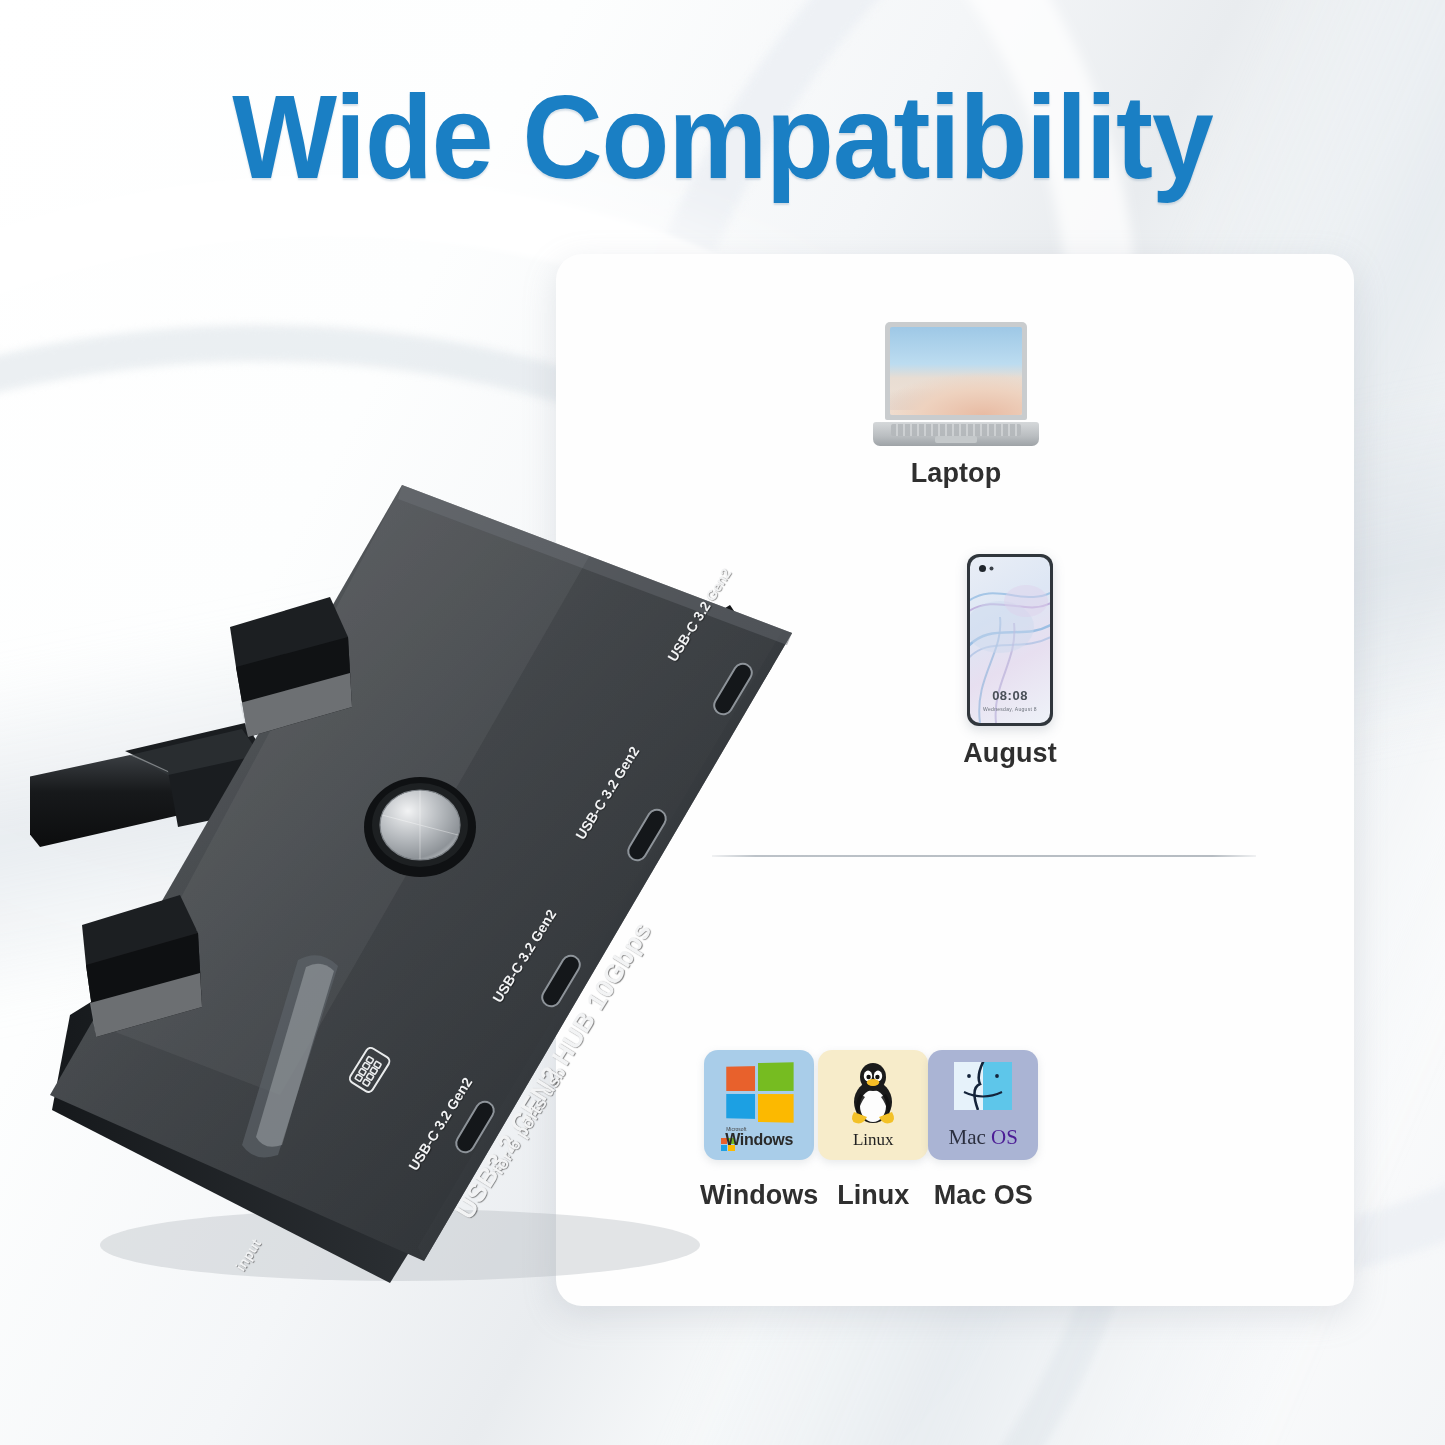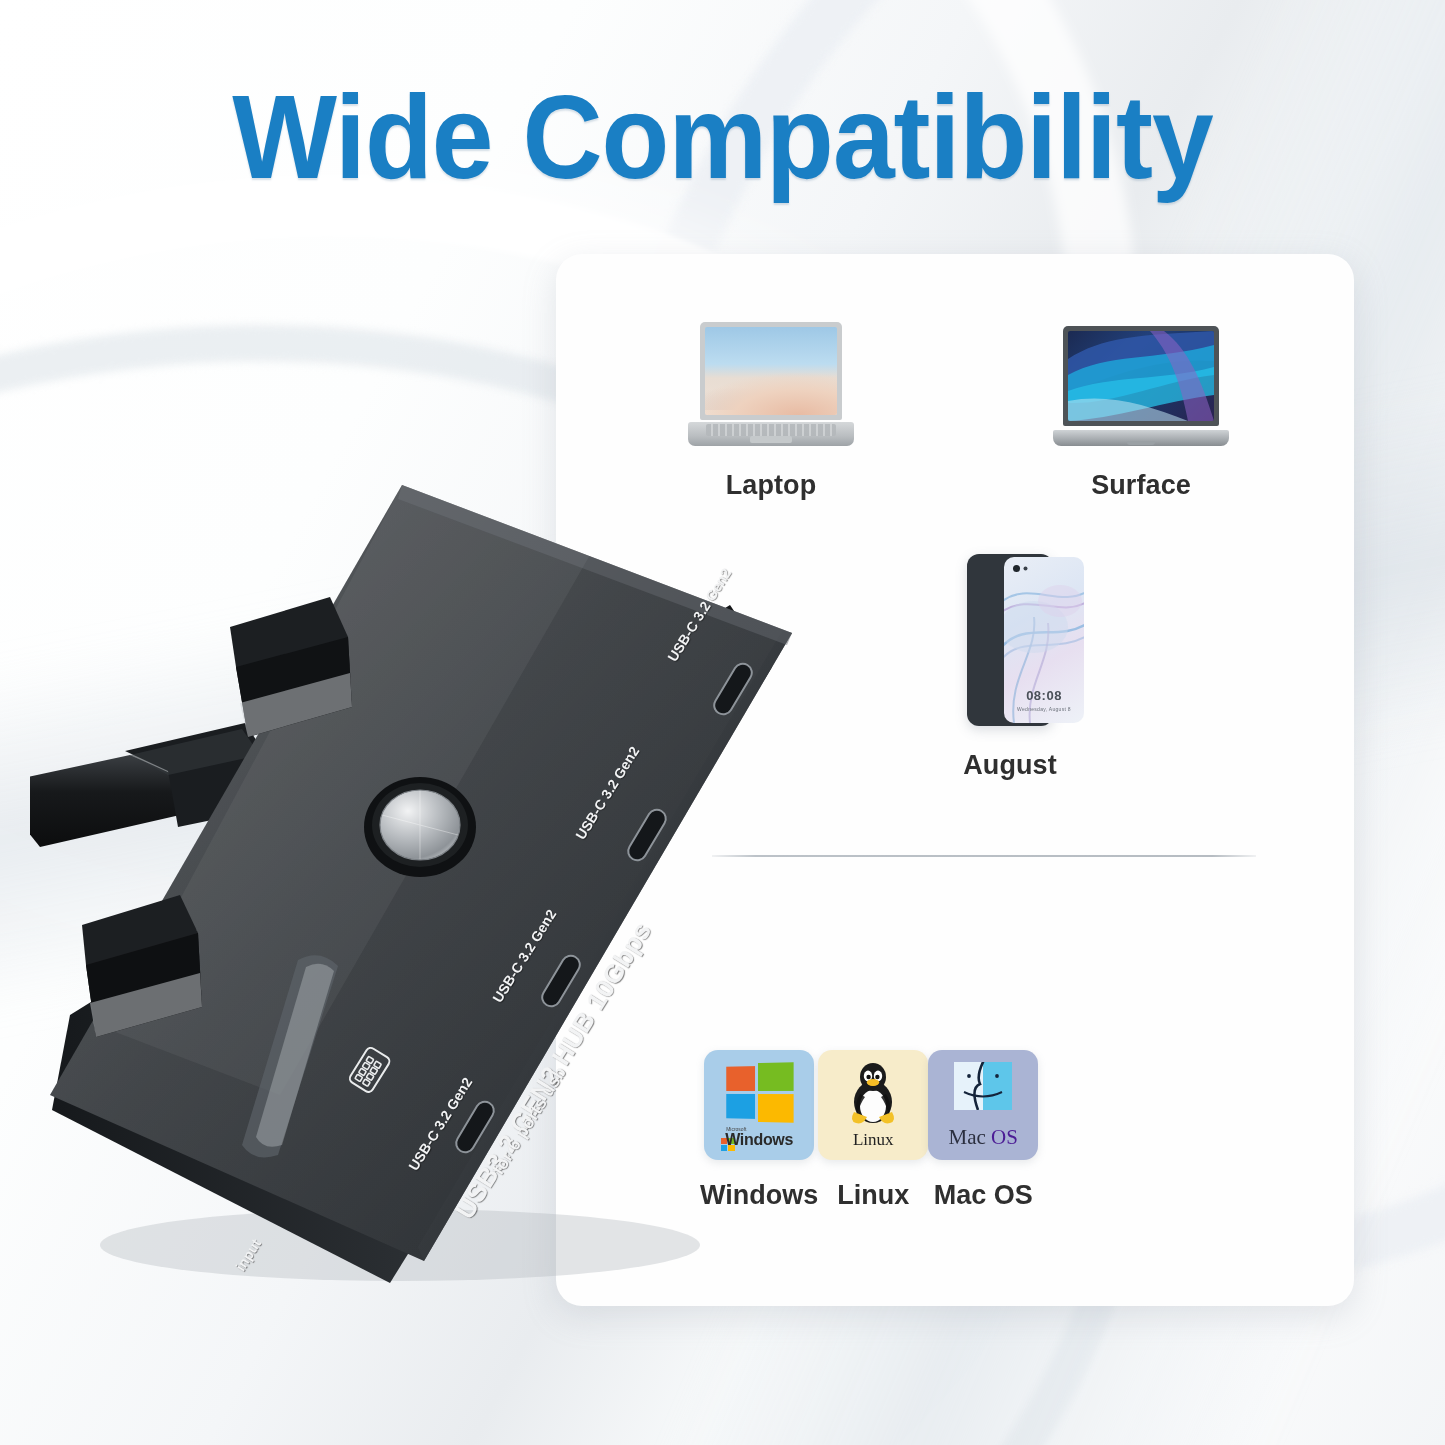--- a/index.html
+++ b/index.html
@@ -51,21 +51,21 @@
         box-shadow:0 10px 34px rgba(140,152,163,.22);}
 
   
   .devrow{position:absolute;display:flex;justify-content:center;}
   .row1{left:586px;top:278px;width:740px;gap:0;}
   .row2{left:800px;top:548px;width:420px;gap:0;}
   .dev{flex:1;display:flex;flex-direction:column;align-items:center;}
   .dev .shot{display:flex;align-items:flex-end;justify-content:center;}
   .r1 .shot{height:168px;}
   .r2 .shot{height:178px;}
-  .devlabel{margin-top:24px;font-size:27px;font-weight:bold;color:#2f2f2f;letter-spacing:.1px;}
+  .devlabel{margin-top:12px;font-size:27px;font-weight:bold;color:#2f2f2f;letter-spacing:.1px;}
 
   
   .lapgo{position:relative;width:166px;height:124px;}
   .lapgo .lid{position:absolute;left:12px;top:0;width:142px;height:98px;
       background:#c9ccce;border-radius:5px 5px 2px 2px;padding:5px;box-sizing:border-box;}
   .lapgo .scr{width:100%;height:100%;border-radius:2px;overflow:hidden;position:relative;
       background:linear-gradient(180deg,#9ec8e6 0%,#bcdcf0 42%,#e8ddd3 58%,#f0e2d6 100%);}
   .lapgo .scr:after{content:"";position:absolute;left:-10%;bottom:0;width:130%;height:48%;
       background:radial-gradient(ellipse at 62% 100%,#e8bba3 0%,#eed2bf 42%,rgba(238,210,191,0) 72%);}
   .lapgo .scr:before{content:"";position:absolute;left:-5%;bottom:6%;width:70%;height:26%;
@@ -107,21 +107,21 @@
       box-shadow:0 4px 12px rgba(110,125,140,.25);}
   .ipad .scr{width:100%;height:100%;border-radius:8px;overflow:hidden;position:relative;
       background:#122138;}
   .ipad svg{position:absolute;inset:0;width:100%;height:100%;}
 
   
   .phone{position:relative;width:86px;height:172px;
       background:#30363c;border-radius:12px;padding:3px;box-sizing:border-box;
       box-shadow:0 4px 12px rgba(110,125,140,.25);}
   .phone .scr{width:100%;height:100%;border-radius:10px;overflow:hidden;position:relative;
-      background:linear-gradient(150deg,#e9eef6 0%,#dde6f4 35%,#e7dff0 62%,#eef2f8 100%);margin-left:34px;}
+      background:linear-gradient(150deg,#e9eef6 0%,#dde6f4 35%,#e7dff0 62%,#eef2f8 100%);}
   .phone svg{position:absolute;inset:0;width:100%;height:100%;}
   .phone .cam{position:absolute;left:9px;top:8px;width:7px;height:7px;border-radius:50%;
       background:#20262c;box-shadow:9px 0 0 -1.5px #3a4149;}
   .phone .time{position:absolute;left:0;right:0;bottom:20px;text-align:center;
       font-size:13px;font-weight:bold;color:#4a5058;letter-spacing:.5px;}
   .phone .date{position:absolute;left:0;right:0;bottom:11px;text-align:center;
       font-size:5px;color:#6a7079;letter-spacing:.3px;}
 
   
   .divider{position:absolute;left:712px;top:855px;width:544px;height:2px;
@@ -209,40 +209,20 @@
             </div>
           <div class="base"></div>
           <div class="kb"></div>
           <div class="tp"></div>
         </div>
       </div>
       <div class="devlabel">Laptop</div>
     </div>
 
 
-    <div class="dev r1">
-      <div class="shot">
-        <div class="mbair">
-          <div class="lid">
-              <div class="scr">
-            <svg viewBox="0 0 146 90" preserveAspectRatio="none">
-              <path d="M0 28 C34 6 70 4 146 0 L146 30 C90 26 40 46 0 62 Z" fill="#2f57a8" opacity=".85"></path>
-              <path d="M0 44 C40 22 86 30 146 14 L146 44 C96 50 44 74 0 72 Z" fill="#1f9fd4" opacity=".9"></path>
-              <path d="M0 60 C44 44 92 50 146 36 L146 64 C98 70 46 88 0 90 Z" fill="#27c0e8" opacity=".75"></path>
-              <path d="M96 0 C120 18 134 50 146 90 L120 90 C112 48 100 20 82 0 Z" fill="#8e63c4" opacity=".55"></path>
-              <path d="M0 70 C40 62 80 74 120 90 L0 90 Z" fill="#bfe4f2" opacity=".55"></path>
-            </svg>
-          </div>
-            </div>
-          <div class="base"></div>
-          <div class="notch"></div>
-        </div>
-      </div>
-      <div class="devlabel">Surface</div>
-    </div>
   </div>
 
   <div class="devrow row2">
 
 
     <div class="dev r2">
       <div class="shot">
         <div class="phone">
             <div class="scr">
           <svg viewBox="0 0 80 166" preserveAspectRatio="none">

